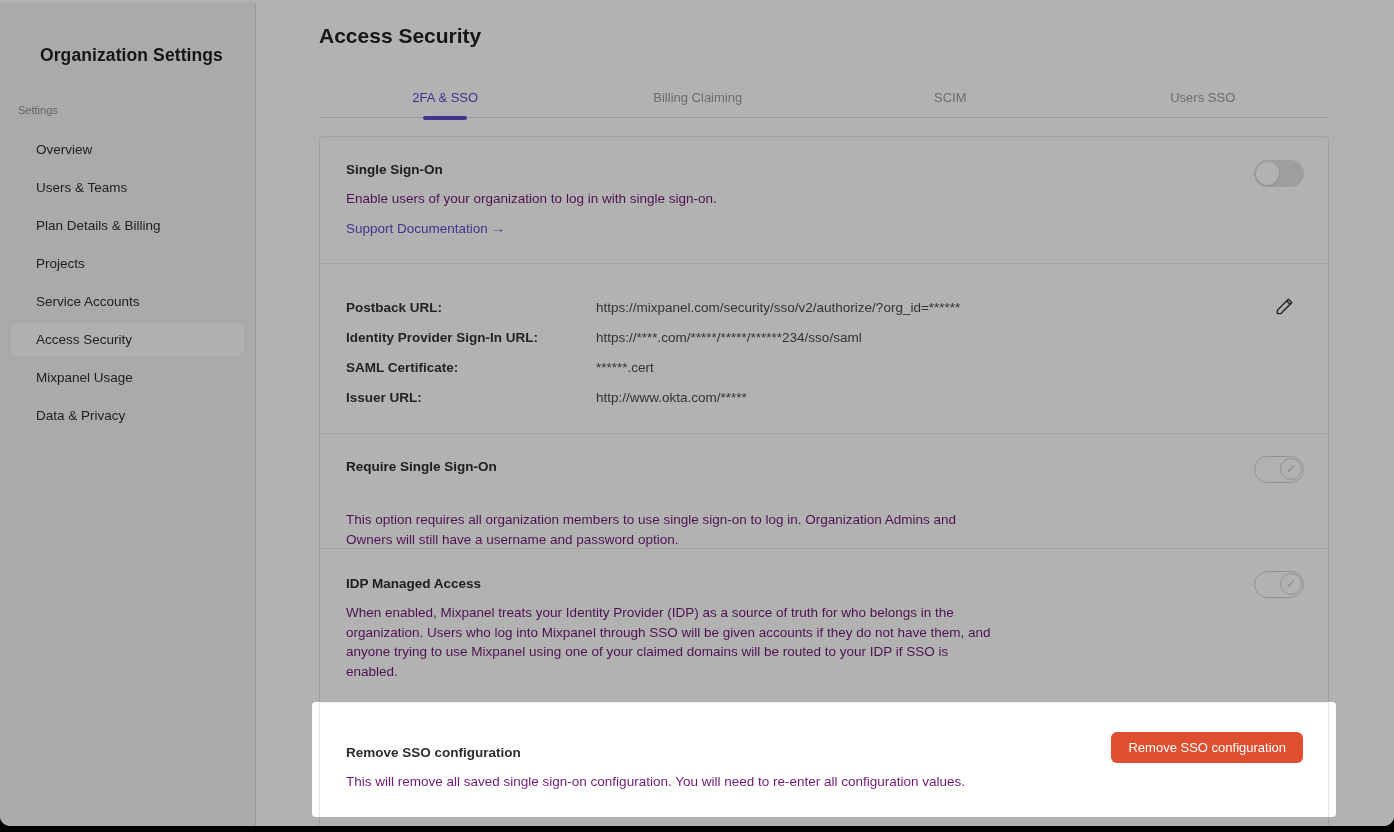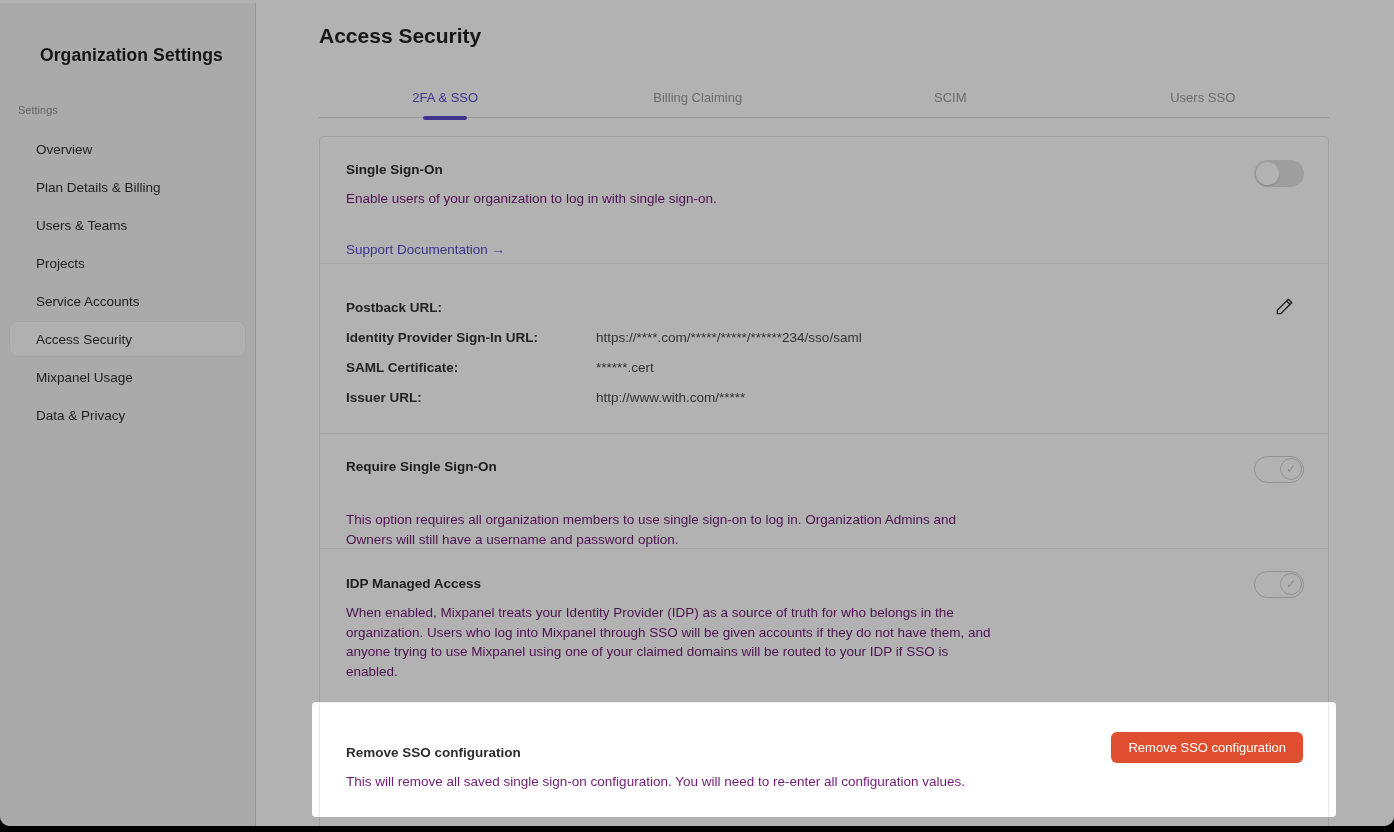--- a/index.html
+++ b/index.html
@@ -26,21 +26,21 @@
   .section { position:relative; border-bottom:1px solid #ededed; padding:25px 26px 0 26px; }
   .s1 { height:127px; }
   .s2 { height:170px; padding-top:28px; }
   .s3 { height:115px; }
   .s4 { height:154px; padding-top:27px; }
   .s5 { height:100px; border-bottom:none; padding-top:42px; }
   .section-title { font-size:13.5px; font-weight:700; color:#2d2d2d; }
   .section-desc { margin-top:12px; font-size:13.5px; color:#701a75; line-height:20px; }
   .s3 .section-desc { width:625px;margin-top:36px; }
   .s4 .section-desc { width:655px; line-height:19.7px; }
-  .doc-link { display:inline-block; margin-top:33px; font-size:13.5px; color:#5b4ccc; cursor:pointer; text-decoration:none; }
+  .doc-link { display:inline-block; margin-top:12px; font-size:13.5px; color:#5b4ccc; cursor:pointer; text-decoration:none; }
 
   .detail-row { display:flex; height:30px; align-items:center; }
   .detail-label { width:250px; font-size:13.5px; font-weight:700; color:#333; }
   .detail-value { font-size:13.5px; color:#4a4a4a; }
 
   
   .toggle-off { position:absolute; right:24px; top:23px; width:50px; height:27px; border-radius:14px; background:#e2e2e2; cursor:pointer; }
   .toggle-off .knob { position:absolute; left:2px; top:2px; width:23px; height:23px; border-radius:50%; background:#fff; box-shadow:0 1px 2px rgba(0,0,0,0.15); }
   .toggle-ghost { position:absolute; right:24px; top:22px; width:50px; height:27px; border-radius:14px; border:1.5px solid #d2d2d2; background:transparent; cursor:pointer; }
   .toggle-ghost .knob { position:absolute; right:1px; top:1px; width:22px; height:22px; border-radius:50%; border:1.5px solid #d2d2d2; display:flex; align-items:center; justify-content:center; }
@@ -57,22 +57,22 @@
 </head>
 <body>
 
 <div class="window">
 
   <aside class="sidebar">
     <div class="sidebar-title">Organization Settings</div>
     <div class="sidebar-section-label">Settings</div>
     <nav class="sidebar-nav">
       <div class="nav-item">Overview</div>
+      <div class="nav-item">Users &amp; Teams</div>
       <div class="nav-item">Plan Details &amp; Billing</div>
-      <div class="nav-item">Users &amp; Teams</div>
       <div class="nav-item">Projects</div>
       <div class="nav-item">Service Accounts</div>
       <div class="nav-item active">Access Security</div>
       <div class="nav-item">Mixpanel Usage</div>
       <div class="nav-item">Data &amp; Privacy</div>
     </nav>
   </aside>
 
   <main class="main">
     <h1 class="page-title">Access Security</h1>
@@ -94,32 +94,33 @@
         <div class="section-desc">Enable users of your organization to log in with single sign-on.</div>
         <a class="doc-link">Support Documentation →</a>
         <div class="toggle-off">
           <div class="knob"></div>
         </div>
       </section>
 
       <section class="section s2">
         <div class="detail-row">
           <div class="detail-label">Postback URL:</div>
+          <div class="detail-value">https://mixpanel.com/security/sso/v2/authorize/?org_id=******</div>
         </div>
         <div class="detail-row">
           <div class="detail-label">Identity Provider Sign-In URL:</div>
           <div class="detail-value">https://****.com/*****/*****/******234/sso/saml</div>
         </div>
         <div class="detail-row">
           <div class="detail-label">SAML Certificate:</div>
           <div class="detail-value">******.cert</div>
         </div>
         <div class="detail-row">
           <div class="detail-label">Issuer URL:</div>
-          <div class="detail-value">http://www.with.com/*****</div>
+          <div class="detail-value">http://www.okta.com/*****</div>
         </div>
         <div class="edit-btn">
           <svg width="23" height="23" viewBox="0 0 24 24" fill="none" stroke="#3a3a3a" stroke-width="1.5" stroke-linejoin="round" stroke-linecap="round">
             <path d="M15 5.5l3.5 3.5L7 20.5H3.5V17L15 5.5z"></path>
             <path d="M13.2 7.3l3.5 3.5"></path>
           </svg>
         </div>
       </section>
 
       <section class="section s3">

